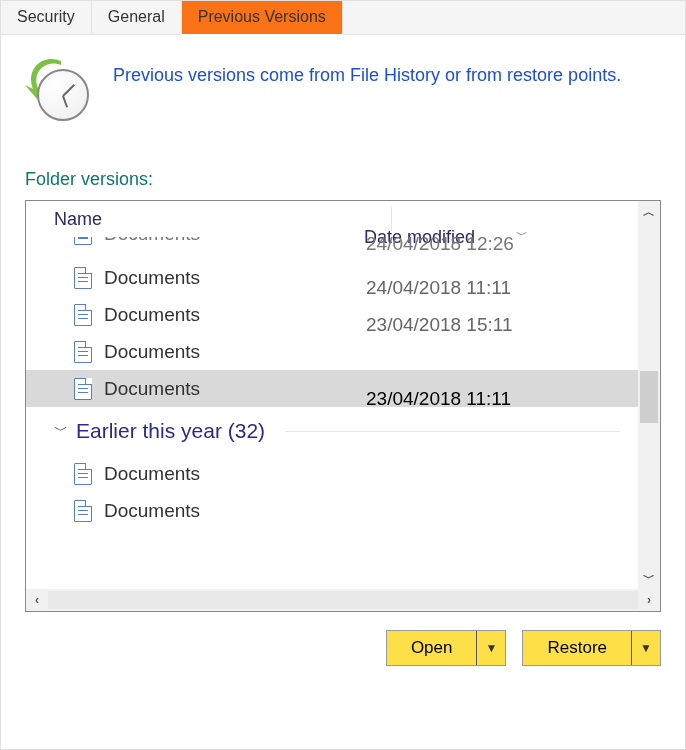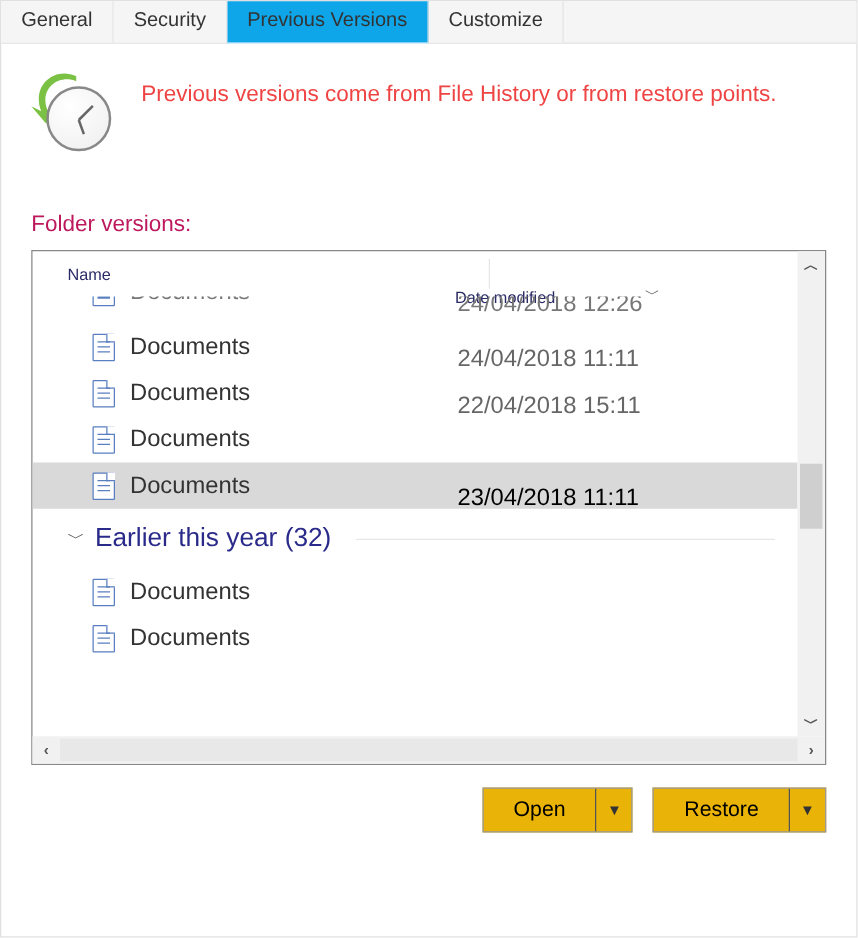--- a/index.html
+++ b/index.html
@@ -25,58 +25,58 @@
   }
   .tab {
     padding: 7px 16px 6px 16px;
     font-size: 16px;
     color: #333;
     border-right: 1px solid #e3e3e3;
     cursor: pointer;
     background: #f5f5f5;
   }
   .tab.active {
-    background: #0ea5e9;
+    background: #f97316;
     border-bottom: 1px solid #fff;
     margin-bottom: -1px;
     position: relative;
   }
   .content {
     padding: 22px 24px 0 24px;
   }
   .info-row {
     display: flex;
     gap: 24px;
     align-items: flex-start;
     margin-bottom: 48px;
   }
   .info-text {
     font-size: 18px;
-    color: #ef4444;
+    color: #1d4ed8;
     line-height: 1.35;
     padding-top: 6px;
   }
   .label-versions {
     font-size: 18px;
-    color: #be185d;
+    color: #0f766e;
     margin-bottom: 10px;
   }
   .list-frame {
     border: 1px solid #888;
     height: 412px;
     display: flex;
     flex-direction: column;
     position: relative;
     margin-bottom: 18px;
   }
   .list-header {
     display: flex;
     height: 36px;
     align-items: center;
-    font-size: 13px;
+    font-size: 18px;
     color: #2a2a66;
     border-bottom: 0;
   }
   .col-name { flex: 0 0 338px; padding-left: 28px;}
   .col-date { flex: 1; padding-left: 0; position: relative; margin-top: 36px;}
   .col-sep {
     position: absolute;
     left: 365px;
     top: 6px;
     height: 24px;
@@ -178,21 +178,21 @@
   .hscroll .htrack { flex: 1; height: 18px; background: #e8e8e8;}
   .buttons {
     display: flex;
     justify-content: flex-end;
     gap: 16px;
     padding-right: 0;
   }
   .split-btn {
     display: flex;
     border: 1px solid #999;
-    background: #eab308;
+    background: #fde047;
     height: 36px;
   }
   .split-btn .main {
     padding: 0 24px;
     line-height: 34px;
     font-size: 17px;
     cursor: pointer;
     border-right: 1px solid #555;
   }
   .split-btn .drop {
@@ -250,24 +250,23 @@
     left: -2px; top: -2px;
     width: 40px; height: 44px;
   }
 </style>
 </head>
 <body>
 
 <div class="window">
 
   <div class="tabs">
+    <div class="tab">Security</div>
     <div class="tab">General</div>
-    <div class="tab">Security</div>
     <div class="tab active">Previous Versions</div>
-    <div class="tab">Customize</div>
   </div>
 
   <div class="content">
     <div class="info-row">
       <div class="clock-wrap">
         <svg class="swoosh" viewBox="0 0 40 44">
           <path d="M38 6 C 20 -2, 2 14, 10 34 L 2 30 L 14 44 L 22 28 L 15 33 C 8 16, 24 4, 38 10 Z" fill="#7bc143"></path>
         </svg>
         <div class="clock"></div>
       </div>
@@ -298,21 +297,21 @@
                 <span class="doc-icon"></span>
                 <span>Documents</span>
               </div>
             <div class="cell-date">24/04/2018 11:11</div>
           </div>
           <div class="row">
             <div class="cell-name">
                 <span class="doc-icon"></span>
                 <span>Documents</span>
               </div>
-            <div class="cell-date">22/04/2018 15:11</div>
+            <div class="cell-date">23/04/2018 15:11</div>
           </div>
           <div class="row">
             <div class="cell-name">
                 <span class="doc-icon"></span>
                 <span>Documents</span>
               </div>
           </div>
           <div class="row selected">
             <div class="cell-name">
                 <span class="doc-icon"></span>

